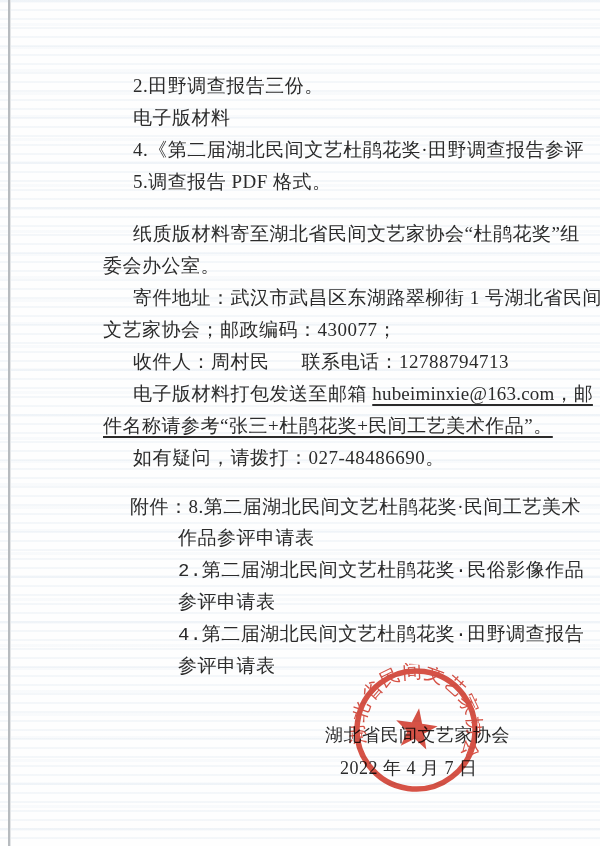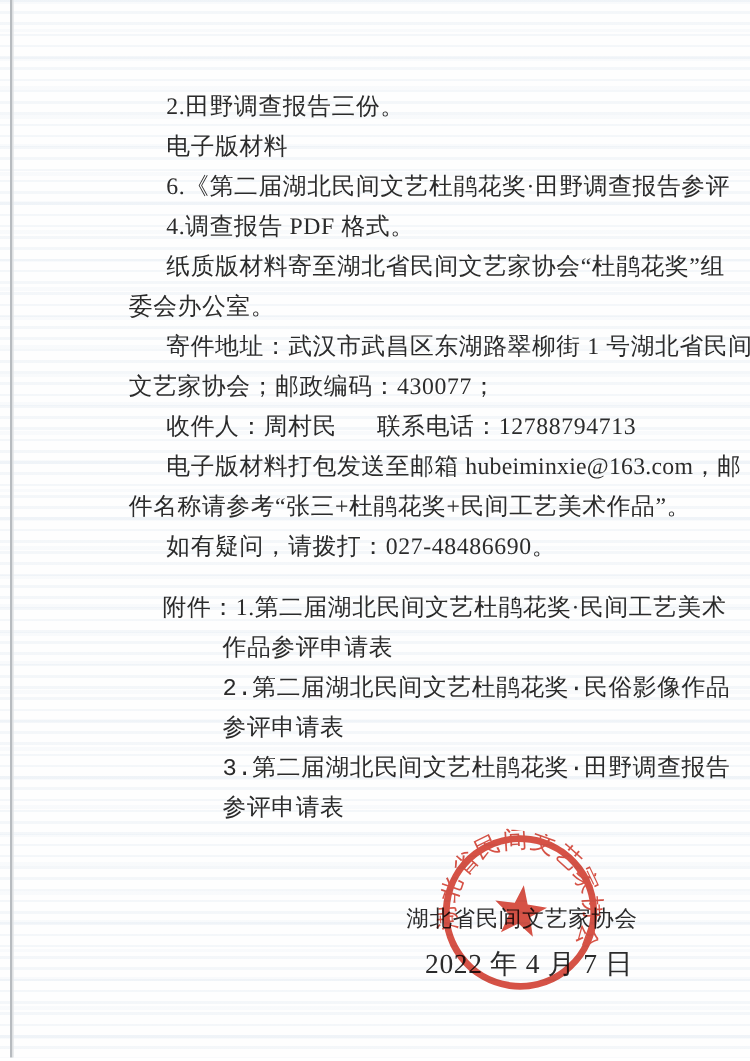--- a/index.html
+++ b/index.html
@@ -39,37 +39,38 @@
     position: absolute;
     left: 103px; right: 95px; top: 70px;
     font-size: 19px;
     letter-spacing: 0.5px;
     line-height: 32px;
   }
   .line { white-space: nowrap; }
   .indent { padding-left: 30px; }
   .bold { font-weight: 400; }
   .uline {
+    text-decoration: underline;
     text-underline-offset: 4px;
     text-decoration-thickness: 1.5px;
   }
-  .gap-before-paper { }
+  .gap-before-paper { margin-top: 20px; }
   .gap-before-attach { margin-top: 17px; }
   .attach-label-line { padding-left: 27px; }
   .attach-cont { padding-left: 75px; font-family: Liberation Mono, monospace; }
   .phone-part { padding-left: 32px; }
   .latin { letter-spacing: 0.2px; }
 
   .sig-org {
     position: absolute; left: 325px; top: 723px;
     font-size: 18px; letter-spacing: 0.5px; white-space: nowrap;
   }
   .sig-date {
     position: absolute; left: 340px; top: 756px;
-    font-size: 22px; letter-spacing: 0.5px; white-space: nowrap;
+    font-size: 18px; letter-spacing: 0.5px; white-space: nowrap;
   }
   .seal-wrap {
     position: absolute; left: 351px; top: 665px;
     width: 130px; height: 130px;
     transform: rotate(8deg);
     mix-blend-mode: multiply;
     opacity: 0.88;
     pointer-events: none;
   }
 </style>
@@ -85,24 +86,24 @@
 
     <div class="line indent">
       <span>2.田野调查报告三份。</span>
     </div>
 
     <div class="line indent">
       <span class="bold">电子版材料</span>
     </div>
 
     <div class="line indent">
-      <span>6.《第二届湖北民间文艺杜鹃花奖·田野调查报告参评</span>
+      <span>4.《第二届湖北民间文艺杜鹃花奖·田野调查报告参评</span>
     </div>
     <div class="line indent">
-      <span>4.调查报告 PDF 格式。</span>
+      <span>5.调查报告 PDF 格式。</span>
     </div>
 
     <div class="line indent gap-before-paper">
       <span class="bold">纸质版材料</span><span>寄至湖北省民间文艺家协会“杜鹃花奖”组</span>
     </div>
     <div class="line">
       <span>委会办公室。</span>
     </div>
 
     <div class="line indent">
@@ -121,33 +122,33 @@
     </div>
     <div class="line">
       <span class="uline">件名称请参考“张三+杜鹃花奖+民间工艺美术作品”。</span>
     </div>
 
     <div class="line indent">
       <span>如有疑问，请拨打：027-48486690。</span>
     </div>
 
     <div class="line attach-label-line gap-before-attach">
-      <span>附件：</span><span>1.第二届湖北民间文艺杜鹃花奖·民间工艺美术</span>
+      <span>附件：</span><span>8.第二届湖北民间文艺杜鹃花奖·民间工艺美术</span>
     </div>
     <div class="line attach-cont">
       <span>作品参评申请表</span>
     </div>
     <div class="line attach-cont">
       <span>2.第二届湖北民间文艺杜鹃花奖·民俗影像作品</span>
     </div>
     <div class="line attach-cont">
       <span>参评申请表</span>
     </div>
     <div class="line attach-cont">
-      <span>3.第二届湖北民间文艺杜鹃花奖·田野调查报告</span>
+      <span>4.第二届湖北民间文艺杜鹃花奖·田野调查报告</span>
     </div>
     <div class="line attach-cont">
       <span>参评申请表</span>
     </div>
 
   </div>
 
   <div class="sig-org">湖北省民间文艺家协会</div>
   <div class="sig-date">2022 年 4 月 7 日</div>
 

